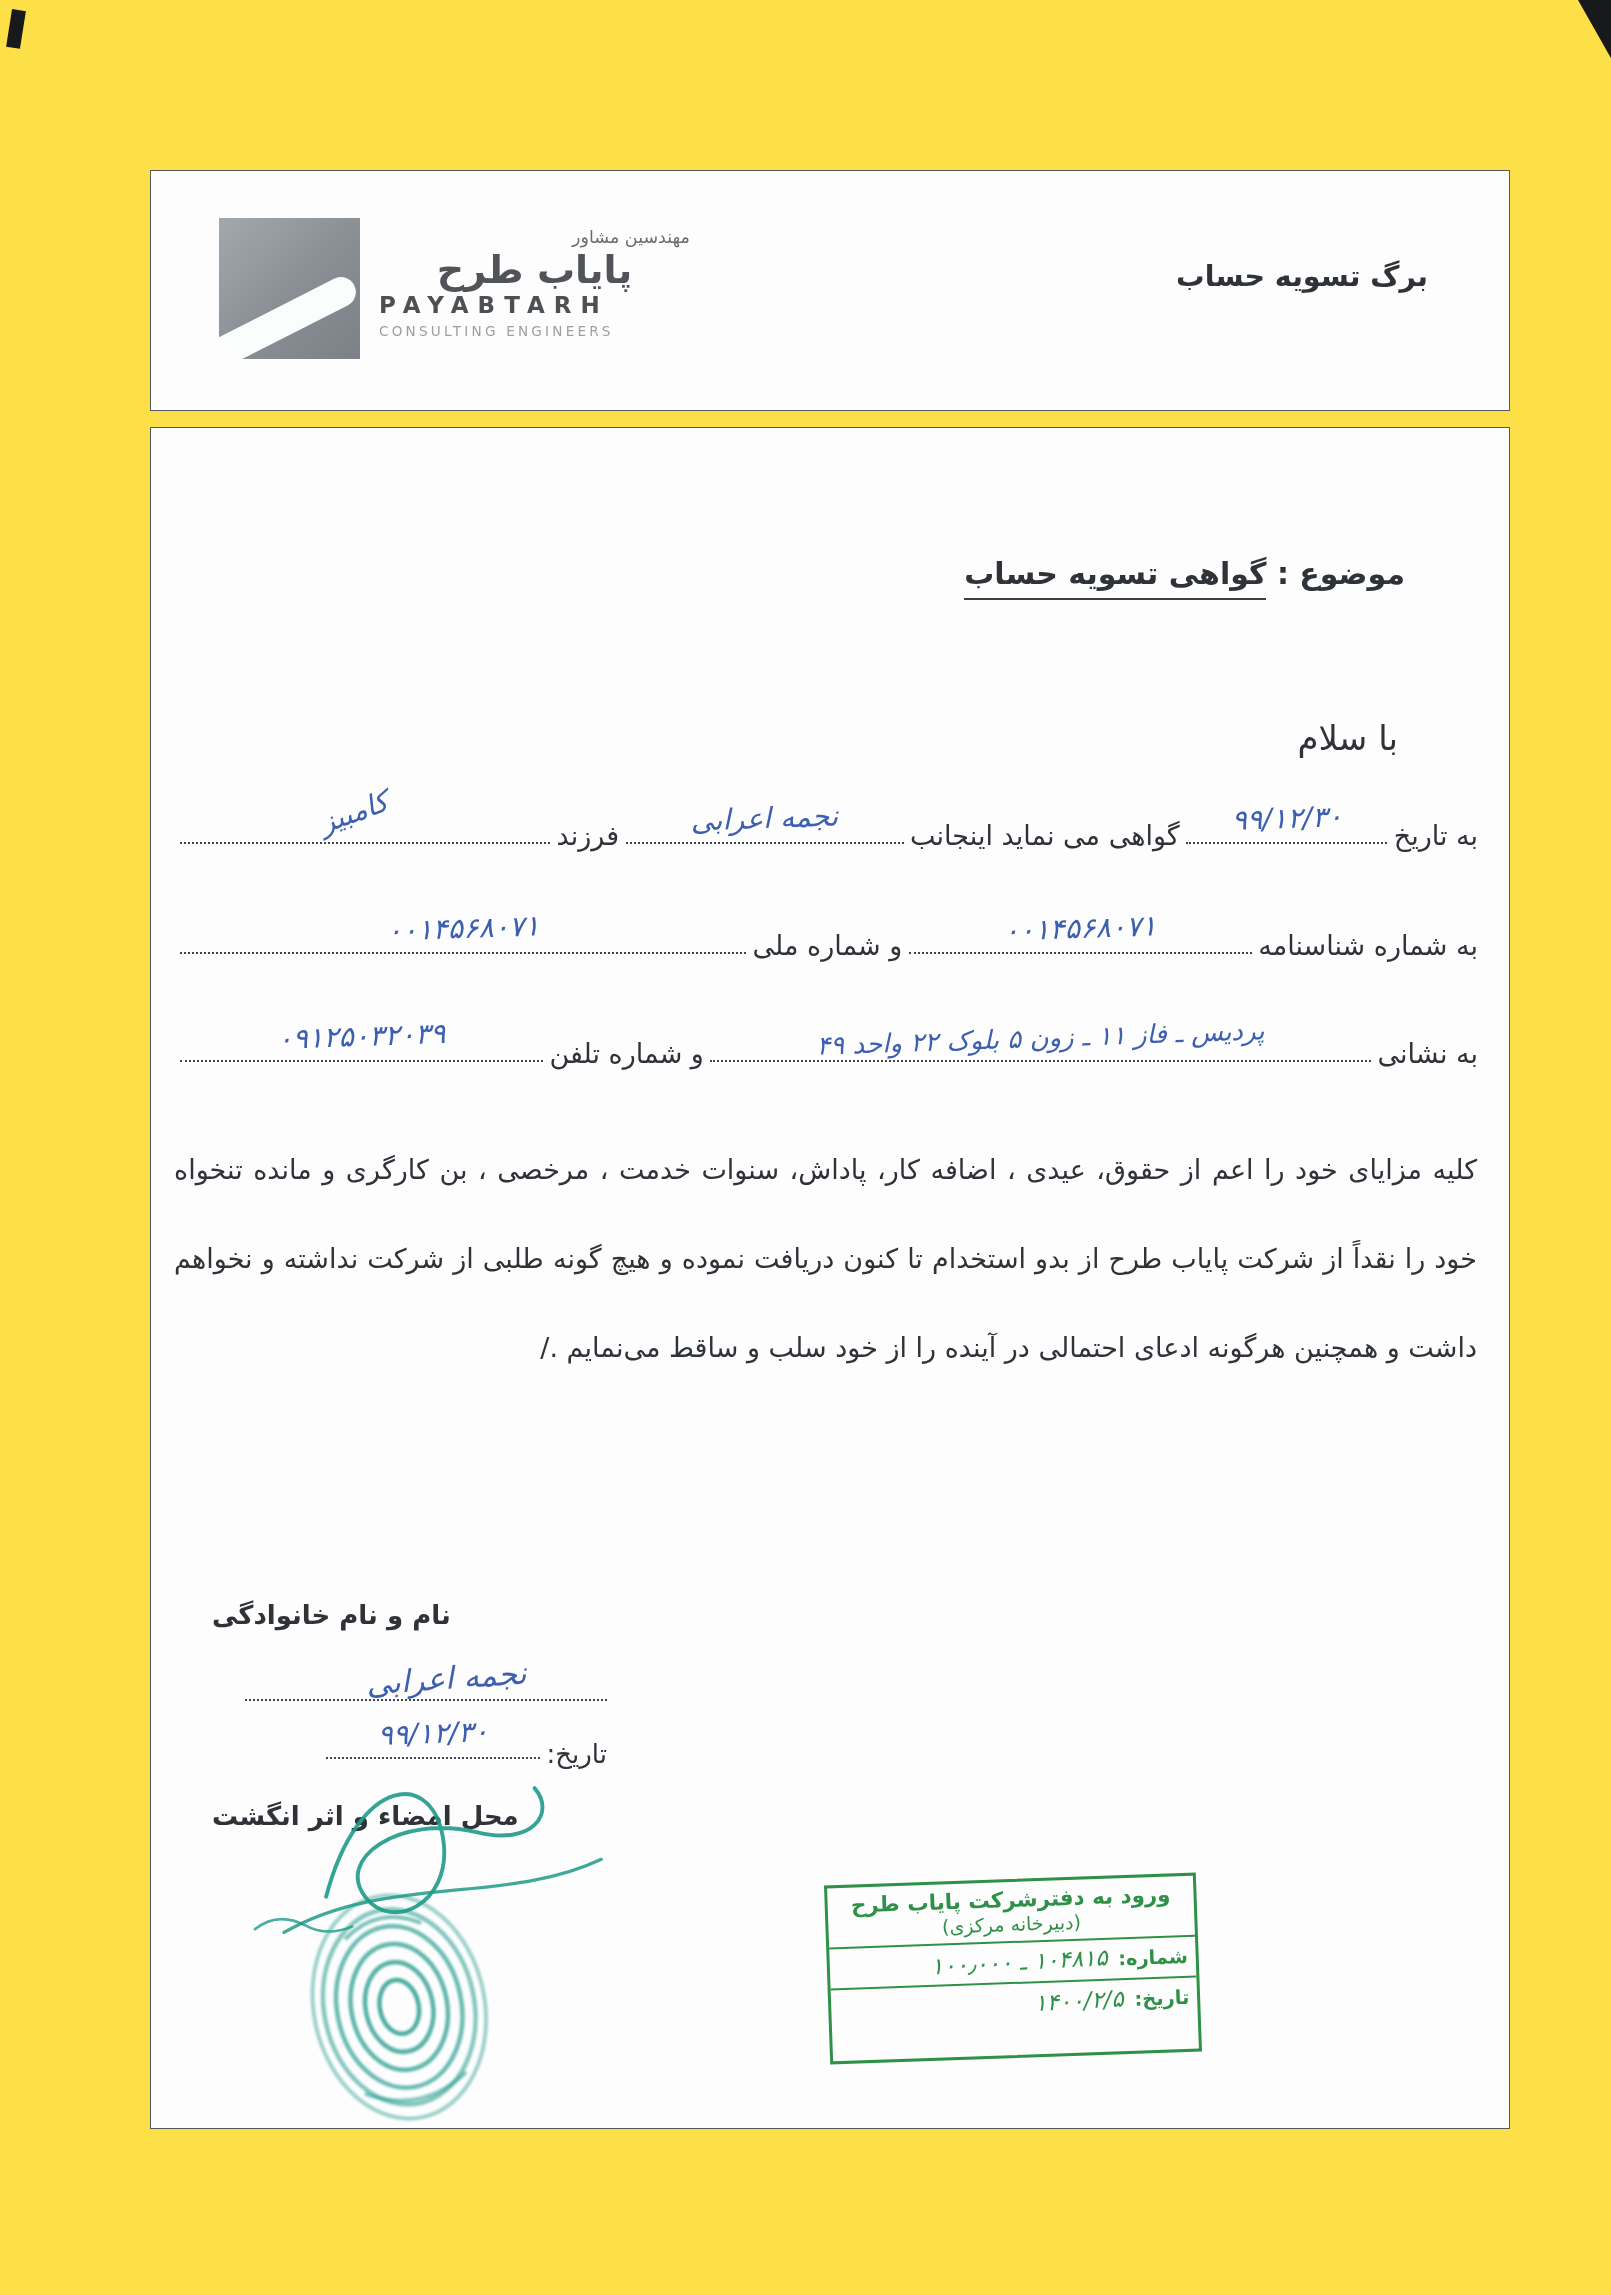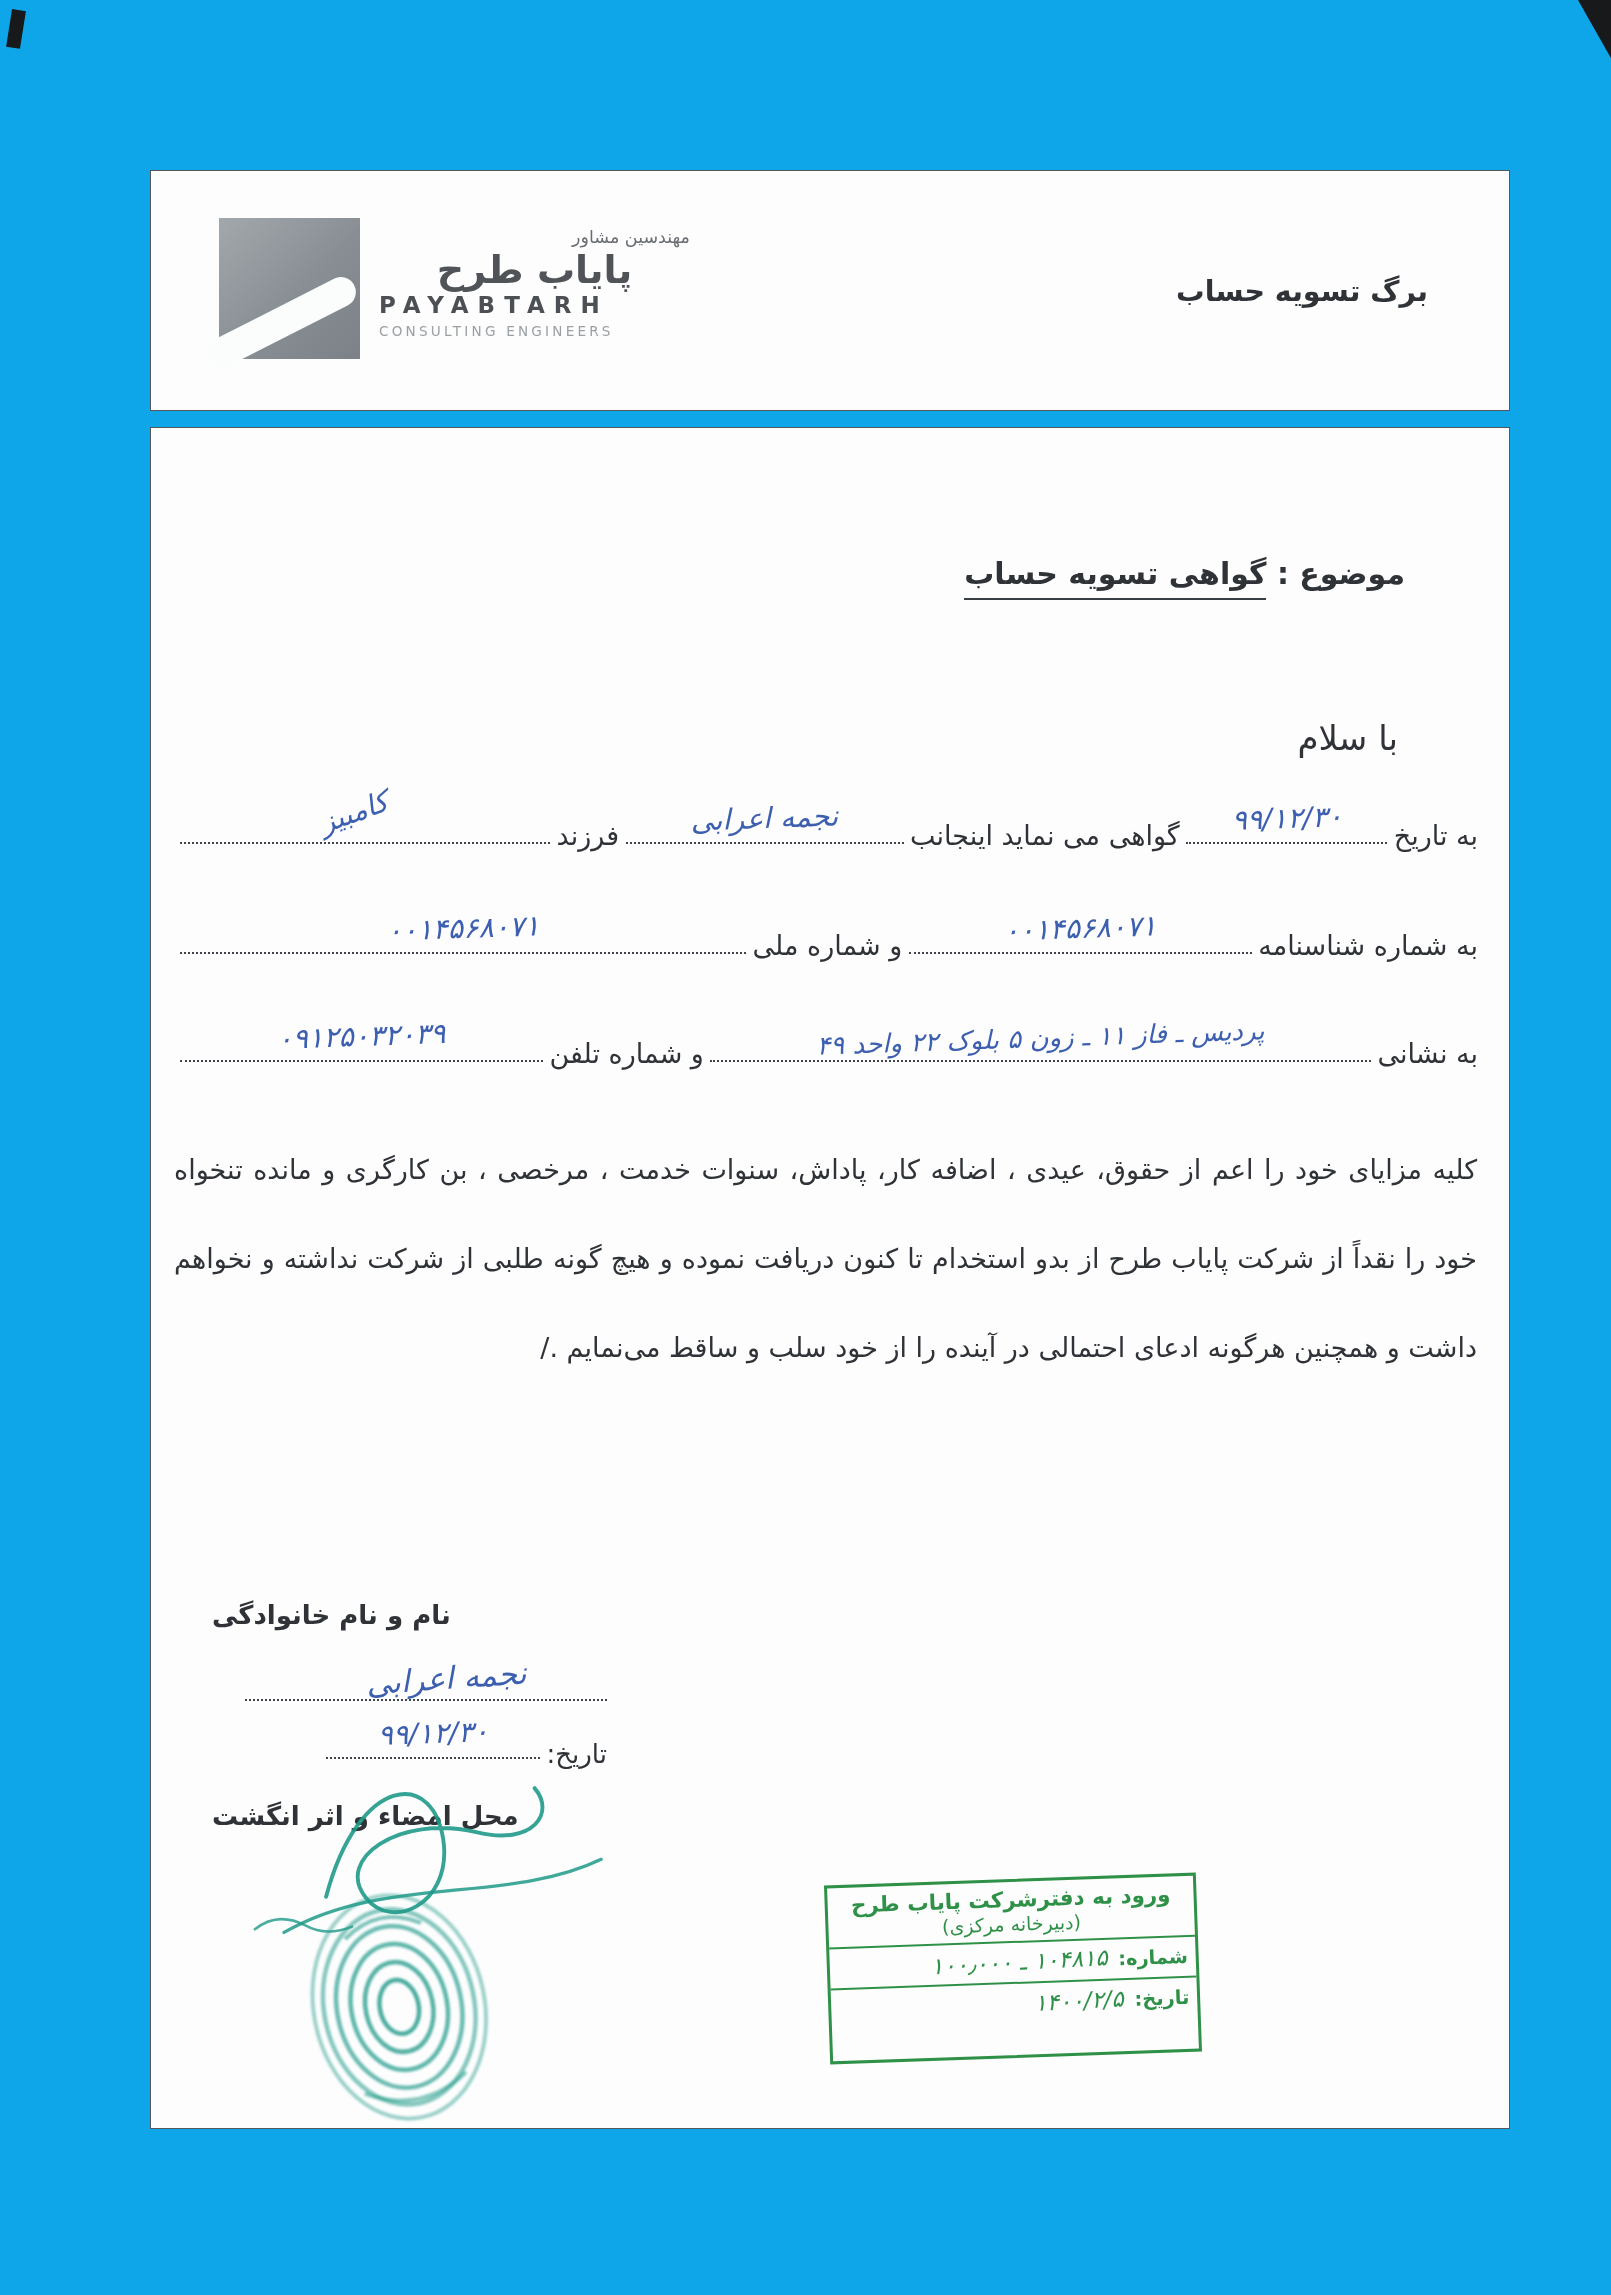--- a/index.html
+++ b/index.html
@@ -1,18 +1,18 @@
 <!DOCTYPE html>
 <html lang="fa" style="font-size:10.4px"><head>
 <meta charset="utf-8">
 <style>
   *{box-sizing:border-box;margin:0;padding:0}
   html,body{background:#e9edef}
   body{font-family:"DejaVu Sans",sans-serif;color:#2f3338}
-  .canvas{position:relative;width:1612px;height:2295px;background:#0ea5e9;overflow:hidden}
+  .canvas{position:relative;width:1612px;height:2295px;background:#fde047;overflow:hidden}
 
   
   .artifact{position:absolute;background:#17191b}
   .artifact.tl{left:9px;top:10.4px;width:14.2px;height:38px;transform:rotate(9deg)}
   .artifact.tr{right:0;top:0;width:34px;height:60px;background:none;border-top:60px solid #17191b;border-left:34px solid transparent}
 
   .box{position:absolute;background:#fdfdfe;border:1.9px solid #54585d}
   .header-box{left:150px;top:170px;width:1360px;height:241px}
   .main-box{left:150px;top:427px;width:1360px;height:1702px}
 
@@ -20,21 +20,21 @@
   .logo{position:absolute;left:68px;top:47px;width:141px;height:141px;background:linear-gradient(135deg,#a3a8ad 0%,#888e93 55%,#7b8186 100%)}
   .logo::before{content:"";position:absolute;left:-7.8px;top:-7.8px;width:100%;height:100%;background:#d3d7da;z-index:-1}
   .logo-swoosh{position:absolute;left:-18px;bottom:22px;width:162px;height:30px;background:#fbfcfc;border-radius:17px;transform:rotate(-27deg)}
   .logo-text{position:absolute;left:228px;top:56px;width:311px}
   .logo-fa-small{direction:rtl;text-align:right;font-size:17.5px;color:#6a6e72}
   .logo-fa-large{direction:rtl;text-align:center;font-size:38px;font-weight:bold;color:#505458;margin-top:1.3px}
   .logo-en{font-size:23px;letter-spacing:9px;color:#4c5054;font-weight:bold}
   .logo-en-sub{font-size:13.6px;letter-spacing:3.2px;color:#9aa0a4;margin-top:5.2px}
   .head-titles{position:absolute;left:860px;top:50px;width:582px;text-align:center;direction:rtl}
   .head-title-1{font-size:31px;font-weight:bold}
-  .head-title-2{font-size:28.5px;font-weight:bold;margin-top:54px}
+  .head-title-2{font-size:28.5px;font-weight:bold;margin-top:39px}
 
   
   .subject{position:absolute;right:104px;top:128px;direction:rtl;font-size:30px;font-weight:bold}
   .subject .value{border-bottom:2.6px solid #3a3f44;padding-bottom:6.5px}
   .greeting{position:absolute;right:111px;top:290px;direction:rtl;font-size:34px}
 
   .fill-row{position:absolute;left:22px;right:31px;display:flex;align-items:flex-end;direction:rtl;font-size:27px;height:65px}
   .row1{top:361px}.row2{top:471px}.row3{top:579px}
   .fill-row .lbl{white-space:nowrap;padding-bottom:2.6px}
   .dots{border-bottom:2.6px dotted #3f444a;margin:0 6.5px 10.4px;position:relative;height:19.4px}

